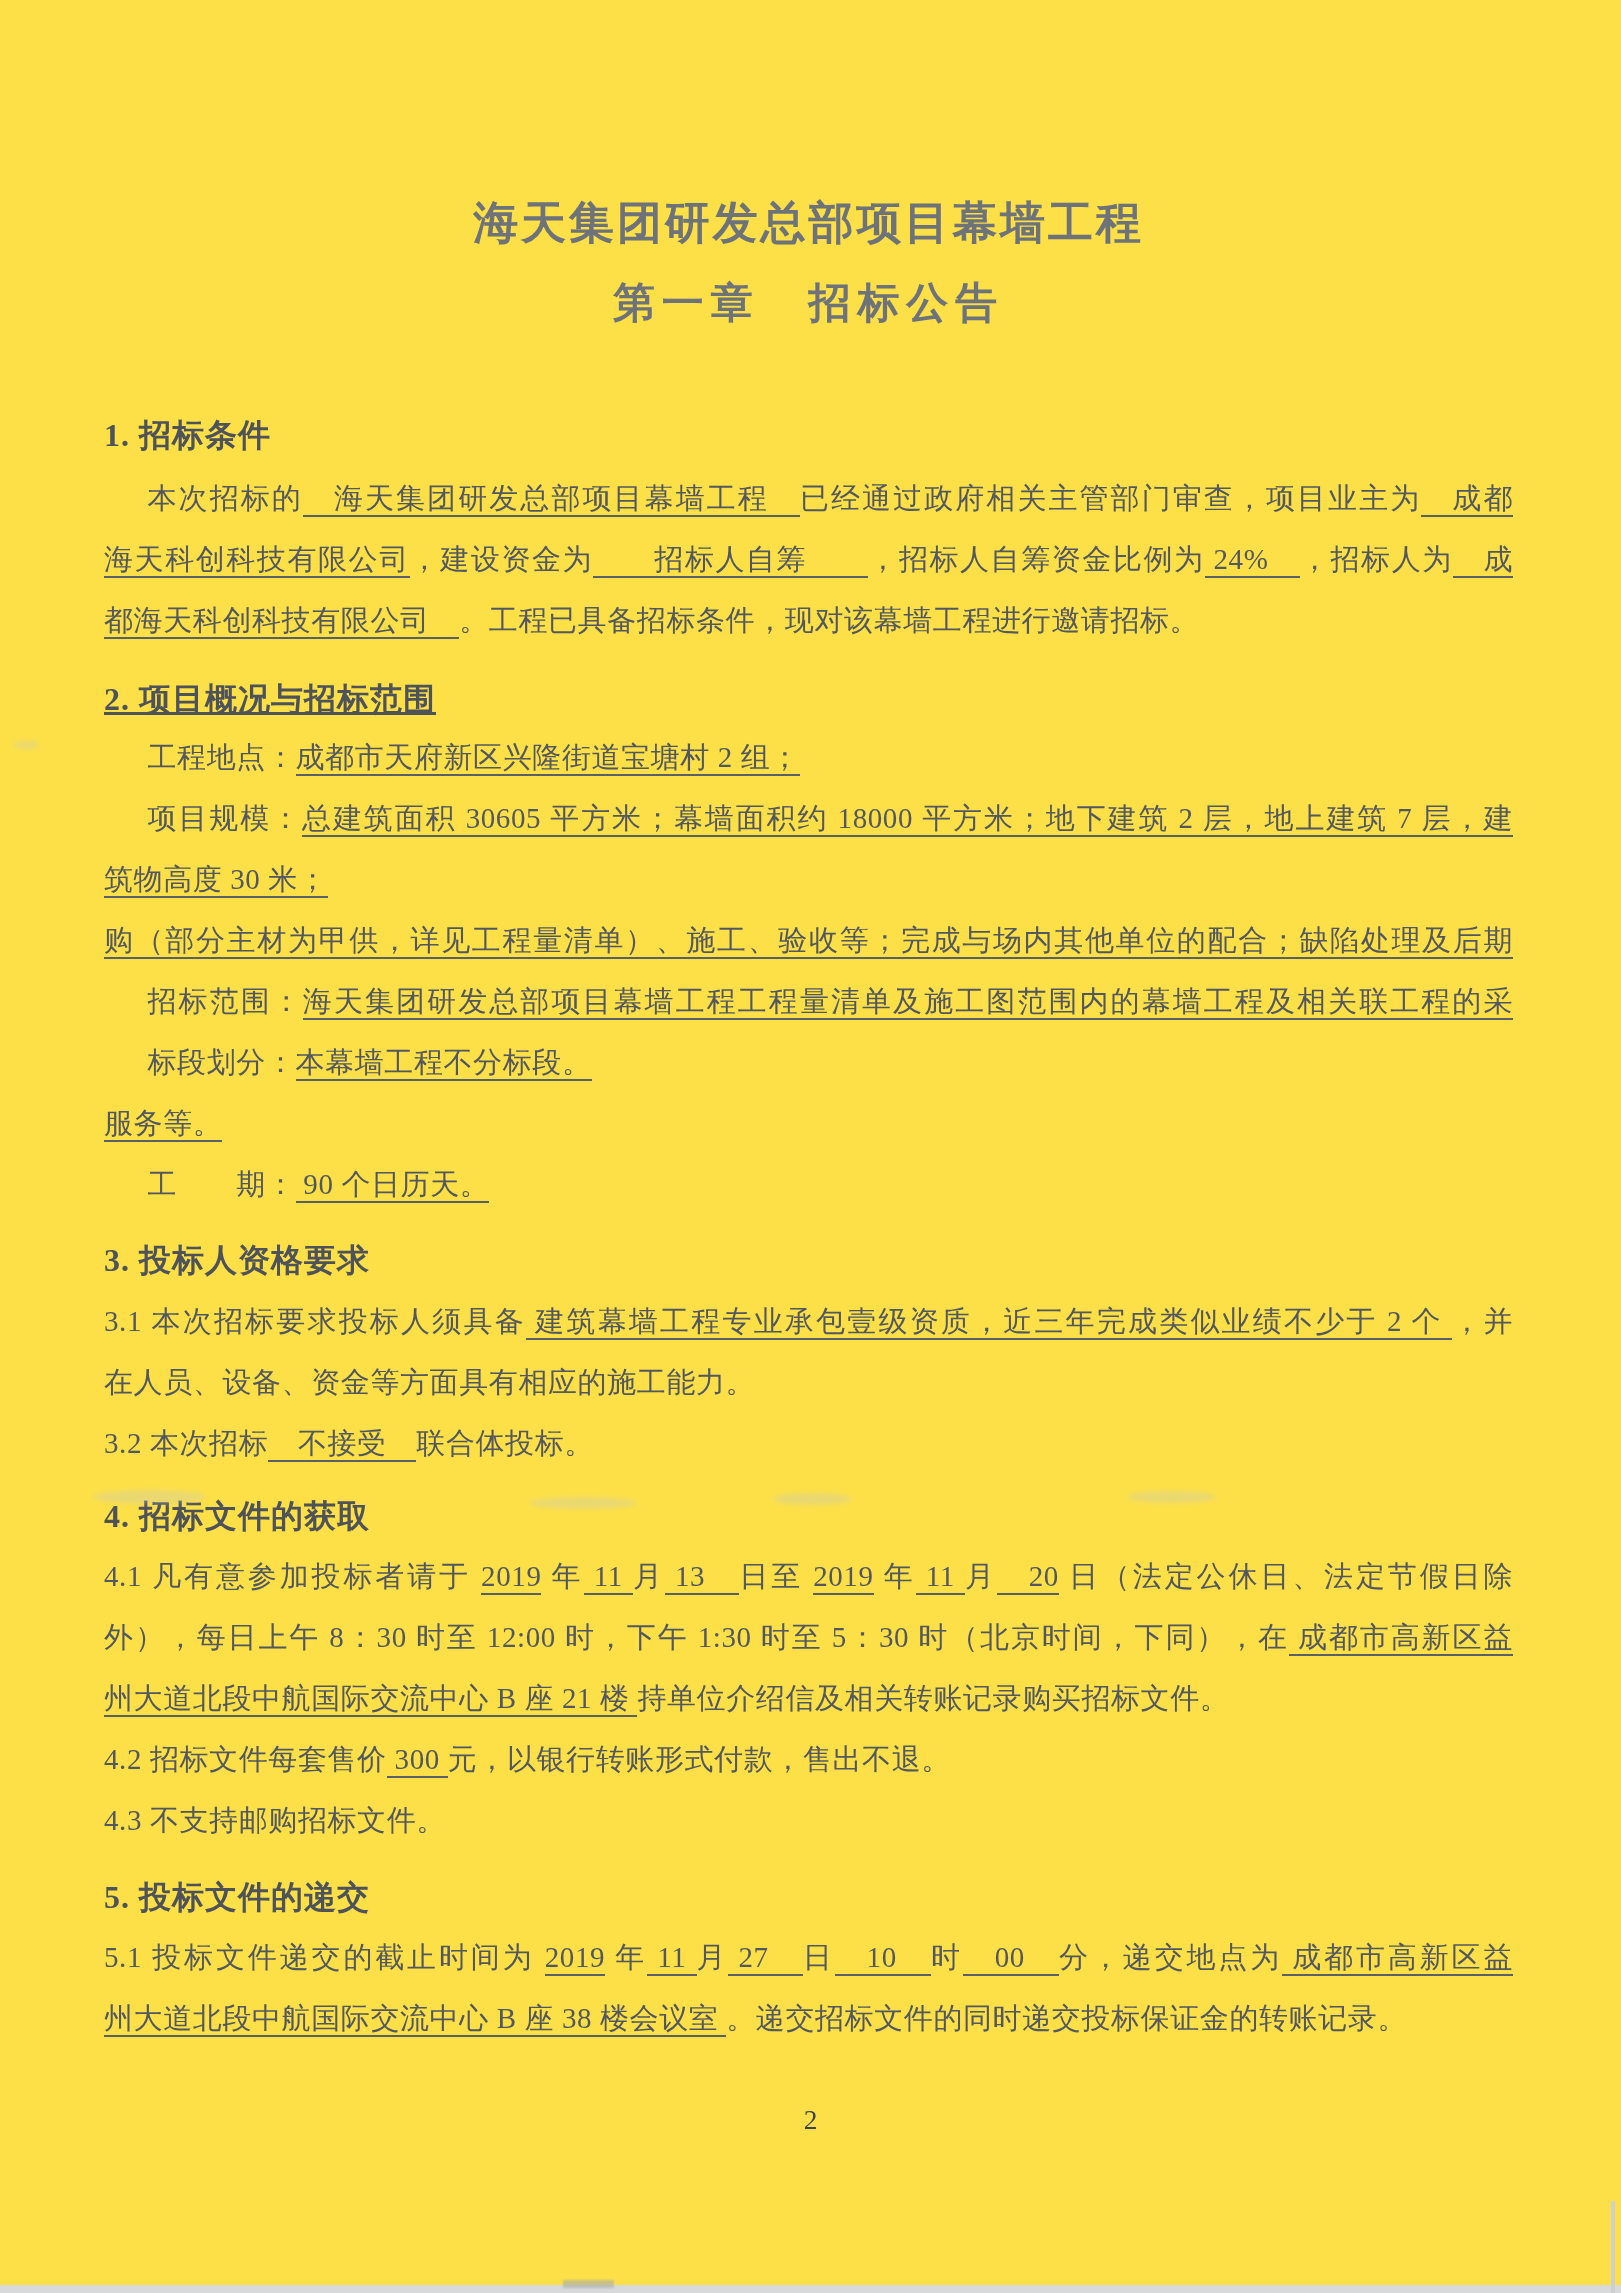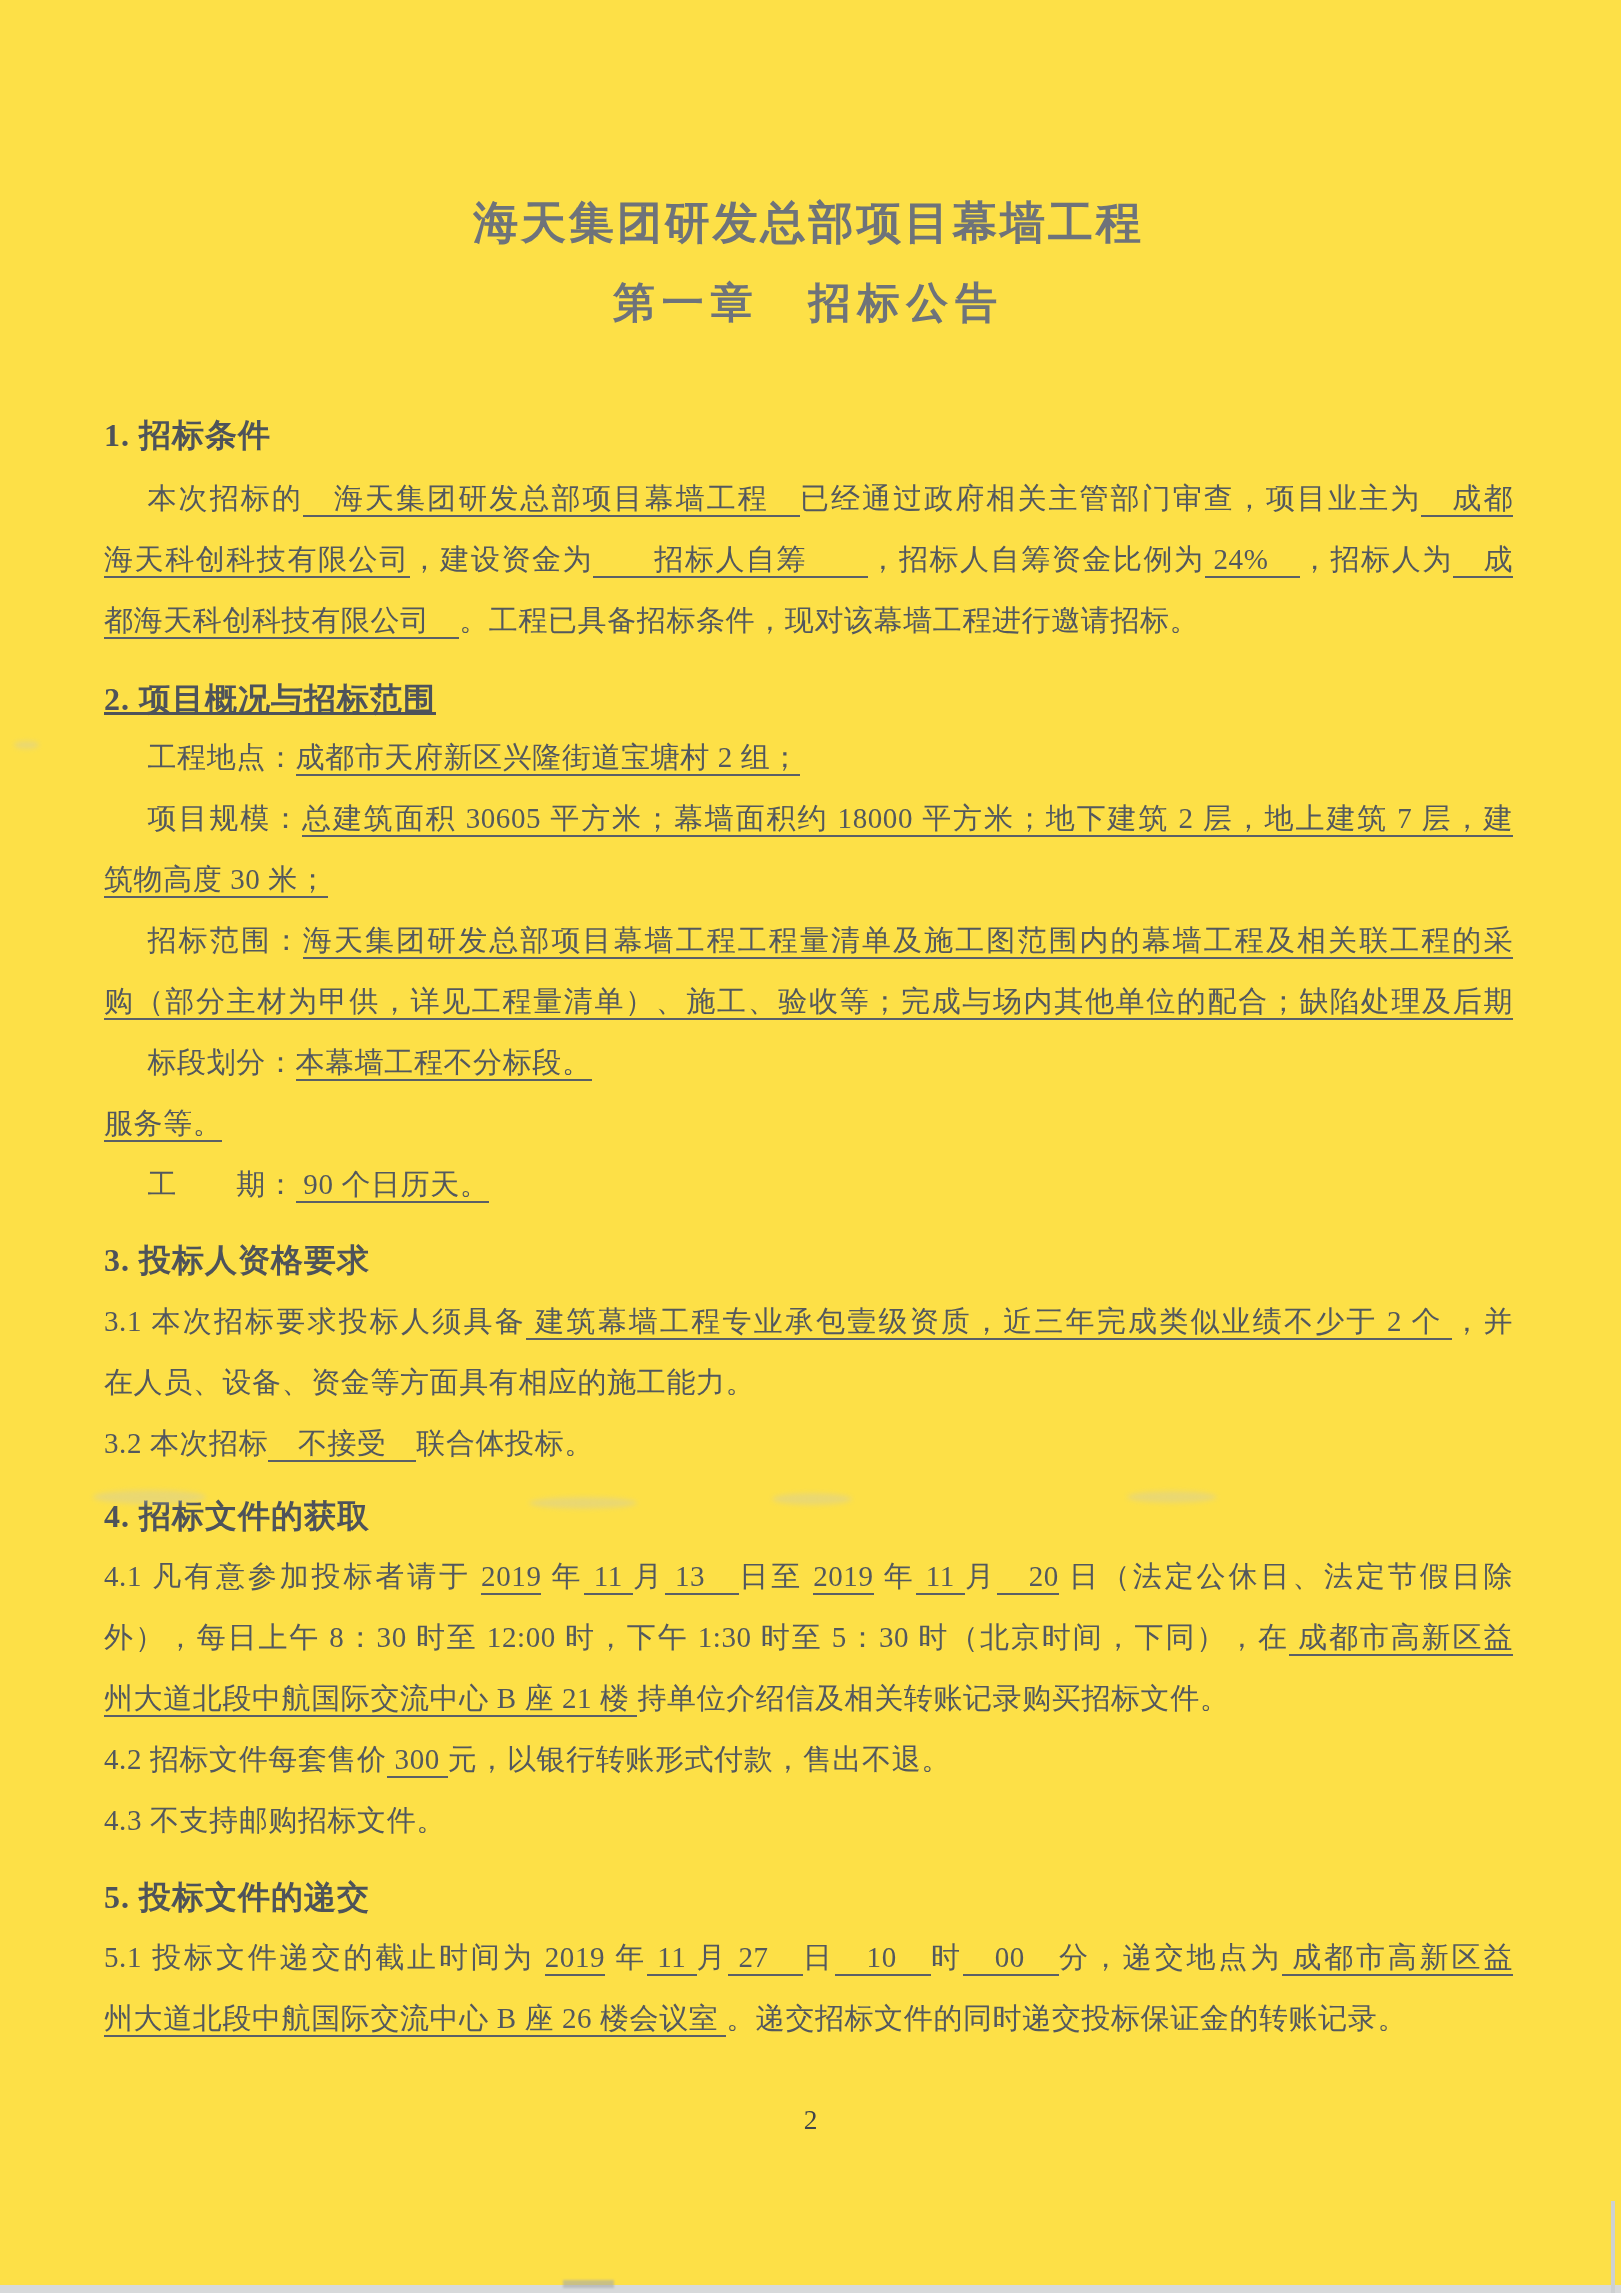--- a/index.html
+++ b/index.html
@@ -63,22 +63,22 @@
       <p class="line indent fill"><span>本次招标的</span><span class="u">　海天集团研发总部项目幕墙工程　</span><span>已经通过政府相关主管部门审查，项目业主为</span><span class="u">　成都</span></p>
       <p class="line fill"><span class="u">海天科创科技有限公司</span><span>，建设资金为</span><span class="u">　　招标人自筹　　</span><span>，招标人自筹资金比例为</span><span class="u"> 24%　</span><span>，招标人为</span><span class="u">　成</span></p>
       <p class="line"><span class="u">都海天科创科技有限公司　</span><span>。工程已具备招标条件，现对该幕墙工程进行邀请招标。</span></p>
     </section>
 
     <section>
       <h3 class="sec sec-2">2. 项目概况与招标范围</h3>
       <p class="line indent"><span>工程地点：</span><span class="u">成都市天府新区兴隆街道宝塘村 2 组；</span></p>
       <p class="line indent fill"><span>项目规模：</span><span class="u">总建筑面积 30605 平方米；幕墙面积约 18000 平方米；地下建筑 2 层，地上建筑 7 层，建</span></p>
       <p class="line"><span class="u">筑物高度 30 米；</span></p>
+      <p class="line fill"><span class="u">购（部分主材为甲供，详见工程量清单）、施工、验收等；完成与场内其他单位的配合；缺陷处理及后期</span></p>
       <p class="line indent fill"><span>招标范围：</span><span class="u">海天集团研发总部项目幕墙工程工程量清单及施工图范围内的幕墙工程及相关联工程的采</span></p>
-      <p class="line fill"><span class="u">购（部分主材为甲供，详见工程量清单）、施工、验收等；完成与场内其他单位的配合；缺陷处理及后期</span></p>
       <p class="line indent"><span>标段划分：</span><span class="u">本幕墙工程不分标段。</span></p>
       <p class="line"><span class="u">服务等。</span></p>
       <p class="line indent"><span>工　　期：</span><span class="u"> 90 个日历天。</span></p>
     </section>
 
     <section>
       <h3 class="sec sec-3">3. 投标人资格要求</h3>
       <p class="line fill"><span>3.1 本次招标要求投标人须具备</span><span class="u"> 建筑幕墙工程专业承包壹级资质，近三年完成类似业绩不少于 2 个 </span><span>，并</span></p>
       <p class="line"><span>在人员、设备、资金等方面具有相应的施工能力。</span></p>
       <p class="line"><span>3.2 本次招标</span><span class="u">　不接受　</span><span>联合体投标。</span></p>
@@ -89,21 +89,21 @@
       <p class="line fill"><span>4.1 凡有意参加投标者请于 </span><span class="u">2019</span><span> 年</span><span class="u"> 11 </span><span>月</span><span class="u"> 13　</span><span>日至 </span><span class="u">2019</span><span> 年</span><span class="u"> 11 </span><span>月</span><span class="u">　20</span><span> 日（法定公休日、法定节假日除</span></p>
       <p class="line fill"><span>外），每日上午 8：30 时至 12:00 时，下午 1:30 时至 5：30 时（北京时间，下同），在</span><span class="u"> 成都市高新区益</span></p>
       <p class="line"><span class="u">州大道北段中航国际交流中心 B 座 21 楼 </span><span>持单位介绍信及相关转账记录购买招标文件。</span></p>
       <p class="line"><span>4.2 招标文件每套售价</span><span class="u"> 300 </span><span>元，以银行转账形式付款，售出不退。</span></p>
       <p class="line"><span>4.3 不支持邮购招标文件。</span></p>
     </section>
 
     <section>
       <h3 class="sec sec-5">5. 投标文件的递交</h3>
       <p class="line fill"><span>5.1 投标文件递交的截止时间为 </span><span class="u">2019</span><span> 年</span><span class="u"> 11 </span><span>月</span><span class="u"> 27　</span><span>日</span><span class="u">　10　</span><span>时</span><span class="u">　00　</span><span>分，递交地点为</span><span class="u"> 成都市高新区益</span></p>
-      <p class="line"><span class="u">州大道北段中航国际交流中心 B 座 26 楼会议室 </span><span>。递交招标文件的同时递交投标保证金的转账记录。</span></p>
+      <p class="line"><span class="u">州大道北段中航国际交流中心 B 座 38 楼会议室 </span><span>。递交招标文件的同时递交投标保证金的转账记录。</span></p>
     </section>
 
   </div>
 
   <div class="page-number">2</div>
 
   <div class="smudge sm-a"></div>
   <div class="smudge sm-b"></div>
   <div class="smudge sm-c"></div>
   <div class="smudge sm-d"></div>

